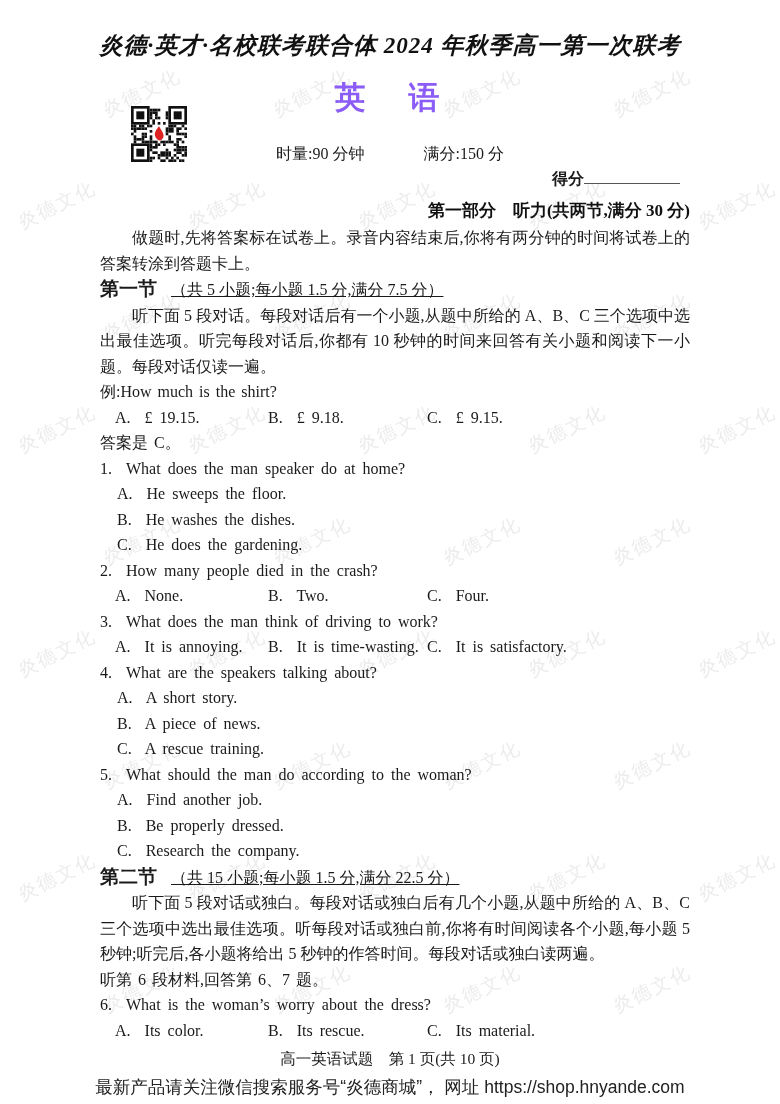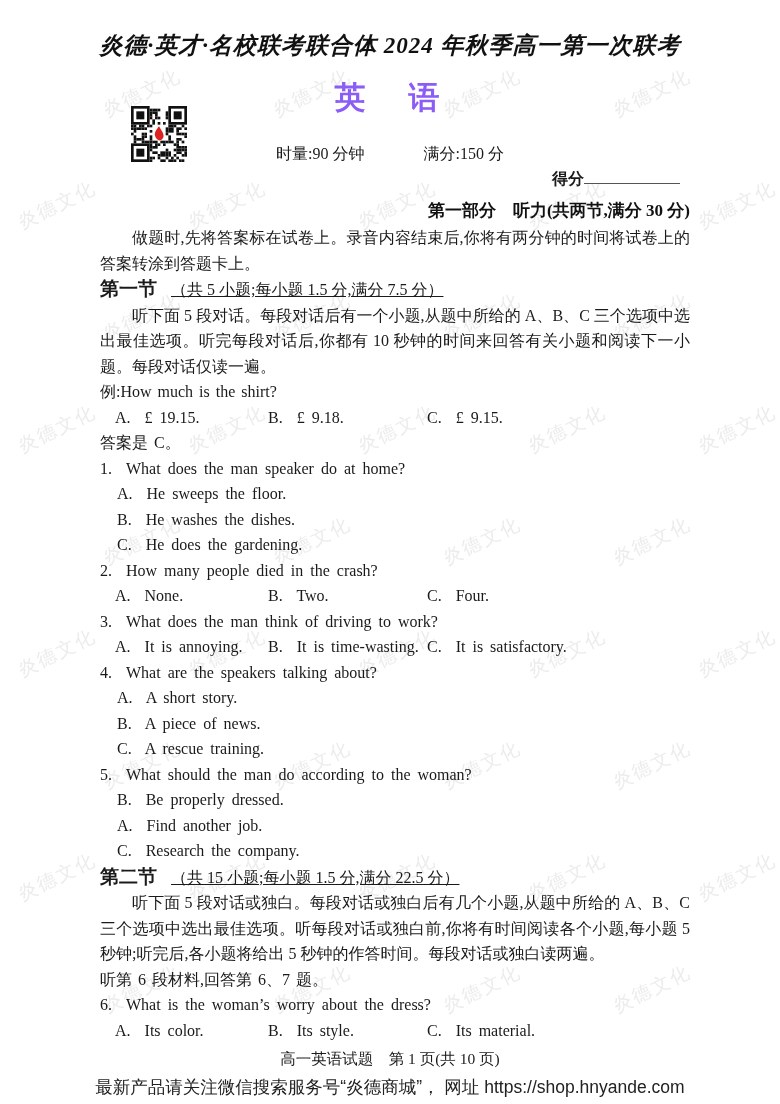--- a/index.html
+++ b/index.html
@@ -343,41 +343,41 @@
       <div class="opt-stacked">A.  A short story.</div>
       <div class="opt-stacked">B.  A piece of news.</div>
       <div class="opt-stacked">C.  A rescue training.</div>
     </div>
 
     <div>
       <div class="q-line">
         <span class="q-num">5.</span>
           <span class="q-text">What should the man do according to the woman?</span>
       </div>
+      <div class="opt-stacked">A.  Find another job.</div>
       <div class="opt-stacked">B.  Be properly dressed.</div>
-      <div class="opt-stacked">A.  Find another job.</div>
       <div class="opt-stacked">C.  Research the company.</div>
     </div>
 
     <div class="section-heading">
       <span class="sec-title">第二节</span><span class="sec-detail">（共 15 小题;每小题 1.5 分,满分 22.5 分）</span>
     </div>
 
     <p class="para indent">听下面 5 段对话或独白。每段对话或独白后有几个小题,从题中所给的 A、B、C 三个选项中选出最佳选项。听每段对话或独白前,你将有时间阅读各个小题,每小题 5 秒钟;听完后,各小题将给出 5 秒钟的作答时间。每段对话或独白读两遍。</p>
 
     <div class="plain-line">听第 6 段材料,回答第 6、7 题。</div>
 
     <div>
       <div class="q-line">
         <span class="q-num">6.</span>
           <span class="q-text">What is the woman’s worry about the dress?</span>
       </div>
       <div class="opt-row">
         <span class="opt c1">A.  Its color.</span>
-        <span class="opt c2">B.  Its style.</span>
+        <span class="opt c2">B.  Its rescue.</span>
         <span class="opt c3">C.  Its material.</span>
       </div>
     </div>
 
   </div>
 
   <div class="page-footer">高一英语试题　第 1 页(共 10 页)</div>
   <div class="promo-footer">最新产品请关注微信搜索服务号“炎德商城”， 网址 https://shop.hnyande.com</div>
 
 </div>

